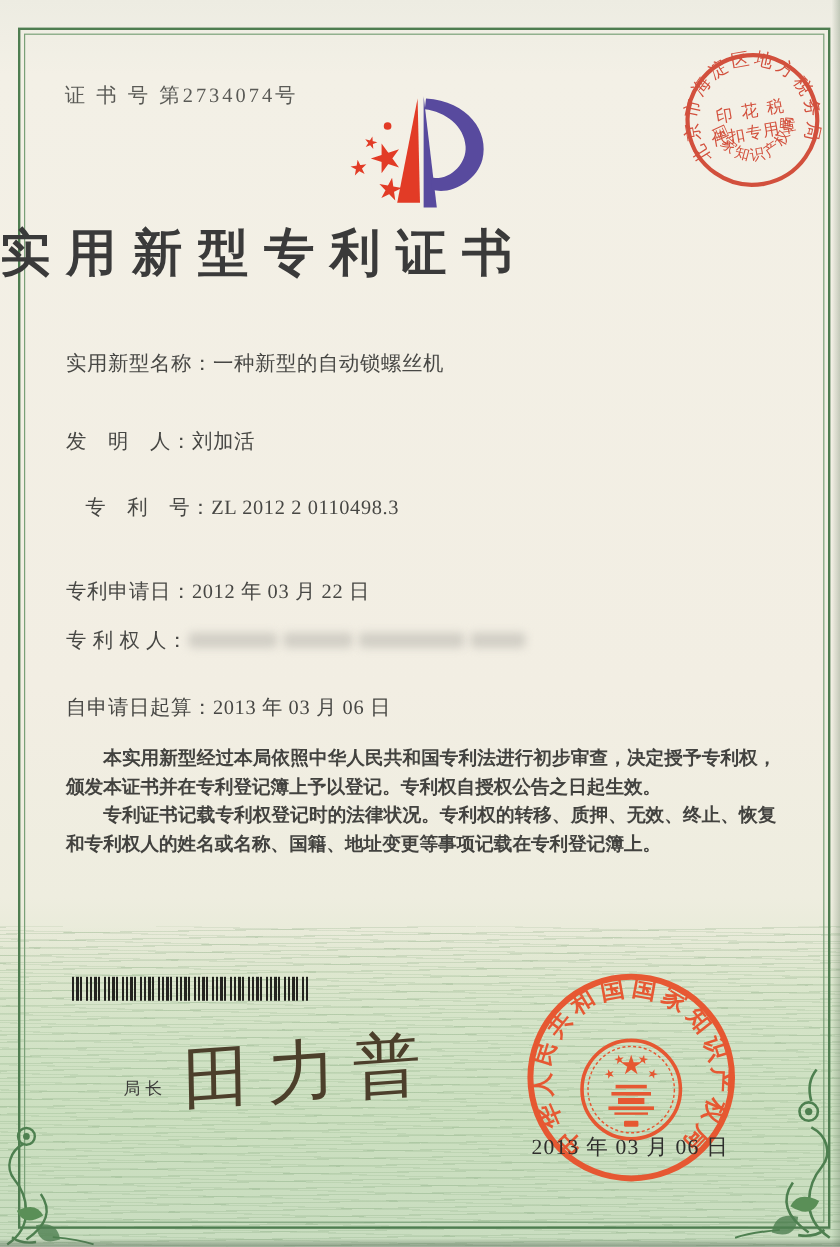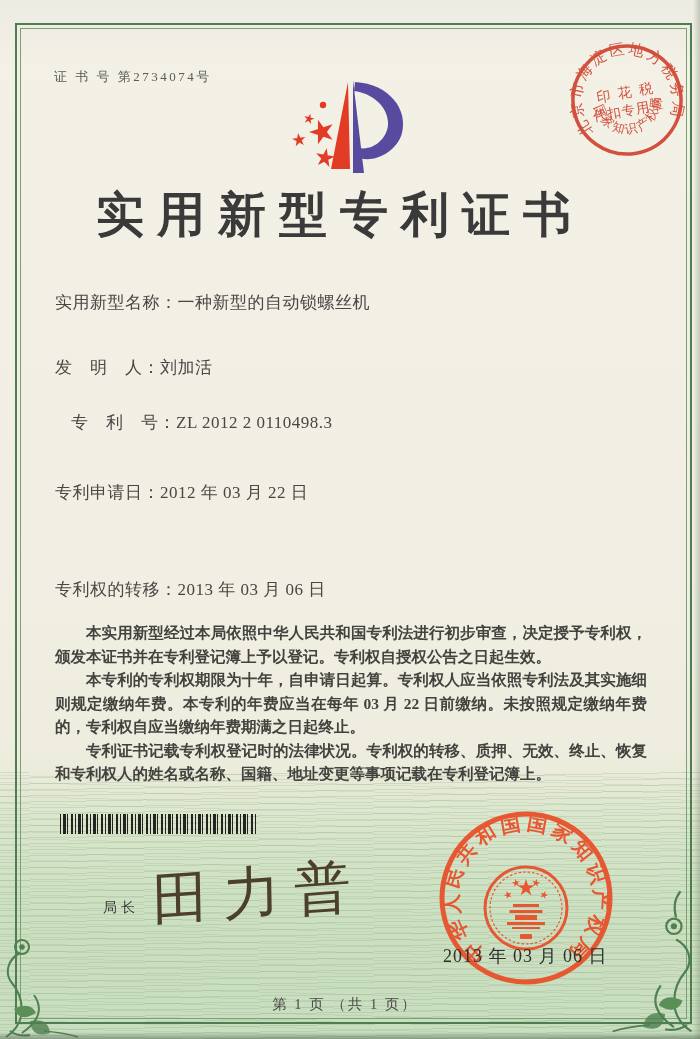--- a/index.html
+++ b/index.html
@@ -18,26 +18,26 @@
   }
   .photo-edge-r{position:absolute;top:0;bottom:0;right:0;width:7px;z-index:5;
     background:linear-gradient(90deg,rgba(130,150,125,0),rgba(120,140,115,.38));}
   .photo-edge-b{position:absolute;left:0;right:0;bottom:0;height:7px;z-index:5;
     background:linear-gradient(180deg,rgba(95,115,95,0),rgba(85,105,85,.55));}
   
   .frame-outer{position:absolute;left:15px;top:23px;right:8px;bottom:15px;
     border:2.5px solid #4e7d50;z-index:1;}
   .frame-inner{position:absolute;left:3px;top:3px;right:3px;bottom:3px;
     border:1px solid #7aa078;}
-  .cert-number{position:absolute;left:54px;top:68px;font-size:13px;letter-spacing:2.5px;color:#5a5a56;z-index:2;}
+  .cert-number{position:absolute;left:54px;top:68px;font-size:17px;letter-spacing:2.5px;color:#5a5a56;z-index:2;}
   
   .logo{position:absolute;left:270px;top:76px;width:170px;height:110px;z-index:2;}
   
   .tax-stamp{position:absolute;left:567px;top:40px;width:120px;height:120px;z-index:2;transform:rotate(-10deg);opacity:.92;}
-  .title{position:absolute;left:0;right:20px;top:183px;text-align:center;font-size:48px;font-weight:bold;
+  .title{position:absolute;left:0;right:20px;top:183px;text-align:left;font-size:42px;font-weight:bold;
     letter-spacing:13px;color:#3a3a3a;z-index:2;}
   .field{position:absolute;left:55px;font-size:17px;color:#474744;letter-spacing:.5px;z-index:2;white-space:nowrap;}
   .f-name{top:291px;} .f-inventor{top:356px;} .f-patno{top:411px;margin-left:16px;}
   .f-filing{top:467px;margin-top:14px;} .f-patentee{top:522px;} .f-grant{top:578px;}
   .blur-blob{display:inline-block;vertical-align:middle;height:13px;border-radius:4px;
     background:#d2cfc6;filter:blur(3.5px);margin:0 5px 3px 0;}
   .body-text{position:absolute;left:55px;width:592px;top:621px;z-index:2;
     font-size:15.5px;line-height:23.5px;color:#42423f;text-align:justify;font-weight:bold;}
   .body-text p{margin:0;text-indent:2em;}
   .barcode{position:absolute;left:60px;top:814px;width:198px;height:20px;z-index:2;
@@ -105,26 +105,26 @@
   <div class="title">实用新型专利证书</div>
 
   <div class="field f-inventor"><span>发　明　人：</span><span>刘加活</span></div>
 
   <div class="field f-name"><span>实用新型名称：</span><span>一种新型的自动锁螺丝机</span></div>
 
   <div class="field f-patno"><span>专　利　号：</span><span>ZL 2012 2 0110498.3</span></div>
 
   <div class="field f-filing"><span>专利申请日：</span><span>2012 年 03 月 22 日</span></div>
 
+  <div class="field f-patentee"><span>专 利 权 人：</span><span><span class="blur-blob" style="width:74px;"></span><span class="blur-blob" style="width:58px;"></span><span class="blur-blob" style="width:88px;"></span><span class="blur-blob" style="width:46px;"></span></span></div>
 
-  <div class="field f-grant"><span>专利权的转移：</span><span>2013 年 03 月 06 日</span></div>
+  <div class="field f-grant"><span>自申请日起算：</span><span>2013 年 03 月 06 日</span></div>
 
   <div class="body-text">
     <p>本实用新型经过本局依照中华人民共和国专利法进行初步审查，决定授予专利权，颁发本证书并在专利登记簿上予以登记。专利权自授权公告之日起生效。</p>
-    <p>本专利的专利权期限为十年，自申请日起算。专利权人应当依照专利法及其实施细则规定缴纳年费。本专利的年费应当在每年 03 月 22 日前缴纳。未按照规定缴纳年费的，专利权自应当缴纳年费期满之日起终止。</p>
     <p>专利证书记载专利权登记时的法律状况。专利权的转移、质押、无效、终止、恢复和专利权人的姓名或名称、国籍、地址变更等事项记载在专利登记簿上。</p>
   </div>
 
   <div class="barcode"></div>
 
   <div class="sig-label">局长</div>
   <div class="signature">田力普</div>
 
   <svg class="office-seal" viewBox="-90 -90 180 180">
     <circle class="seal-stroke" r="84" stroke-width="5"></circle>
@@ -148,21 +148,20 @@
         <rect x="-11" y="7" width="22" height="5"></rect>
         <rect x="-19" y="14" width="38" height="3"></rect>
         <rect x="-14" y="19" width="28" height="2"></rect>
         <rect x="-6" y="26" width="12" height="5" rx="1"></rect>
       </g>
     </g>
   </svg>
 
   <div class="seal-date">2013 年 03 月 06 日</div>
 
-  <div class="footer">第 1 页 （共 1 页）</div>
 
   <svg class="flourish flourish-left" viewBox="0 0 105 150">
     <g stroke="#4e8050" fill="none" stroke-width="2">
       <path d="M6,148 C30,132 22,106 12,94 C4,84 8,70 20,64"></path>
       <path d="M22,144 q26,-18 12,-38"></path>
       <path d="M14,120 q16,-8 22,4 q-16,10 -22,-4" fill="#5a8f57" stroke="none"></path>
       <path d="M30,132 q18,-4 20,12 q-18,6 -20,-12" fill="#4e8050" stroke="none" opacity=".8"></path>
       <circle cx="22" cy="58" r="7"></circle>
       <circle cx="22" cy="58" r="2.8" fill="#4e8050" stroke="none"></circle>
       <path d="M10,142 q8,6 20,4"></path>

